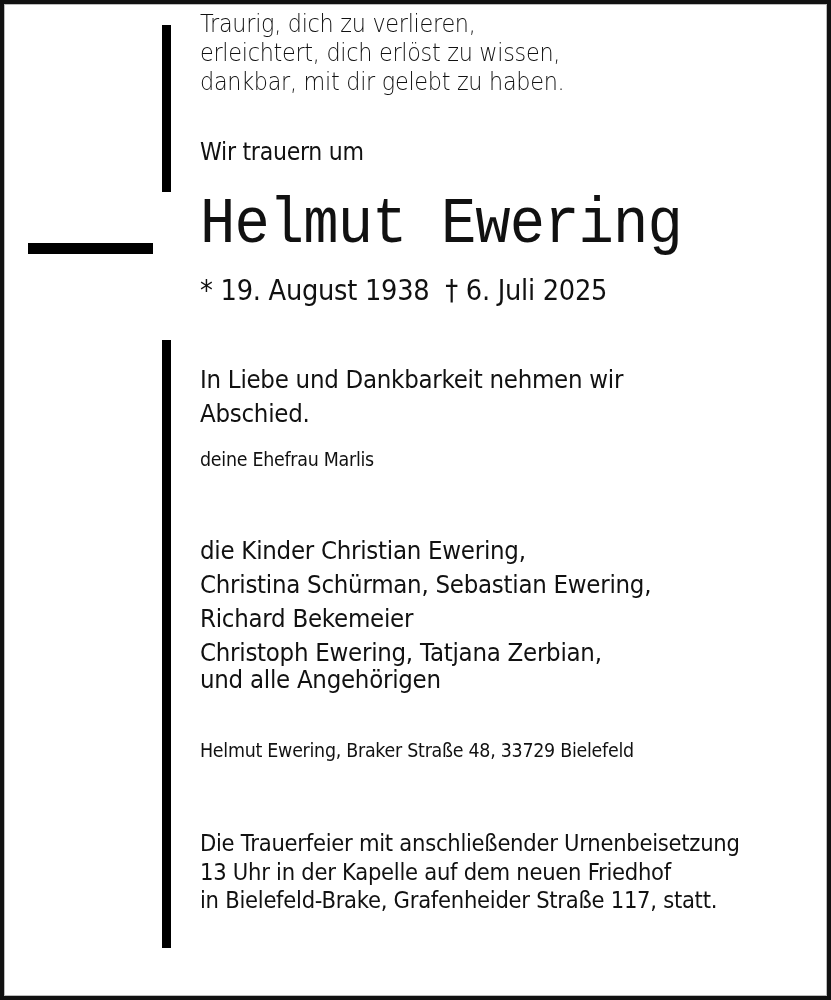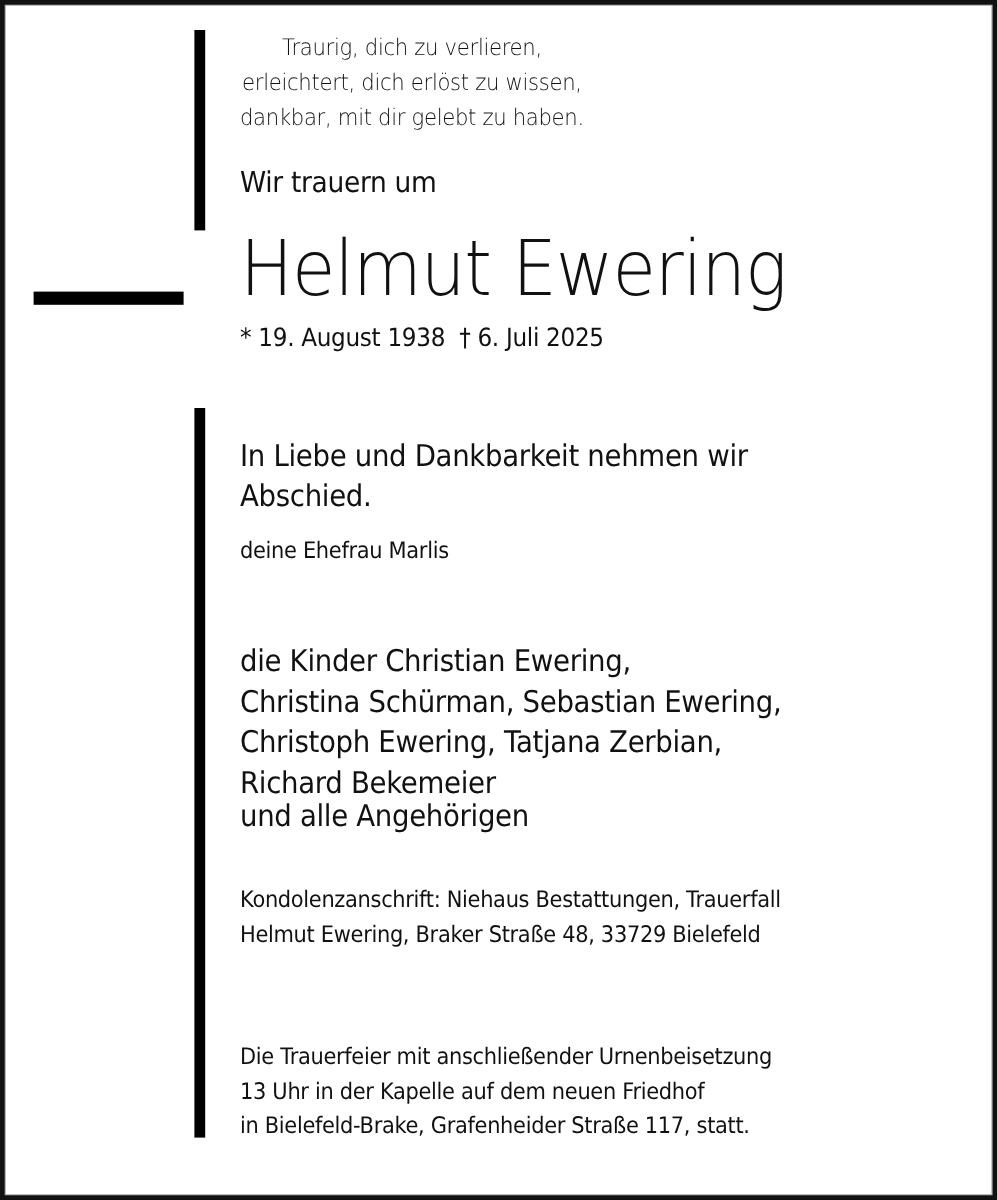--- a/index.html
+++ b/index.html
@@ -5,31 +5,31 @@
     html, body { margin: 0; padding: 0; background: #ffffff; }
     body { width: 831px; height: 1000px; position: relative; overflow: hidden;
       font-family: "DejaVu Sans", sans-serif; color: #111; }
     .frame { position: absolute; left: 0; top: 0; width: 831px; height: 1000px;
       box-sizing: border-box; border: 4px solid #111; box-shadow: inset 0 0 0 1px #bbb; }
     .bar { position: absolute; background: #000; }
     .bar-top { left: 162px; top: 25px; width: 9px; height: 167px; }
     .bar-h { left: 28px; top: 243px; width: 125px; height: 11px; }
     .bar-bottom { left: 162px; top: 340px; width: 9px; height: 608px; }
     .txt { position: absolute; left: 200px; white-space: nowrap; letter-spacing: -0.3px; }
-    .poem { top: 26px; font-size: 19px; line-height: 29px; font-weight: 300; text-align: center; }
+    .poem { top: 10px; font-size: 24px; line-height: 29px; font-weight: 300; }
     .poem div { transform: scaleX(0.93); transform-origin: left; }
     .intro { top: 137px; font-size: 24px; line-height: 30px; }
-    .name { top: 185px; font-size: 64px; line-height: 80px; font-weight: 300; letter-spacing: -1px; }
-    .dates { top: 266px; font-size: 21px; line-height: 30px; }
+    .name { top: 185px; font-size: 64px; line-height: 80px; font-weight: 300; letter-spacing: -1px; font-family: Liberation Mono, monospace; }
+    .dates { top: 276px; font-size: 28px; line-height: 30px; }
     .farewell { top: 343px; font-size: 25px; line-height: 34px; margin-top: 20px; }
     .wife { top: 442px; font-size: 19px; line-height: 34px; }
     .kids { top: 494px; font-size: 25px; line-height: 34px; margin-top: 40px; }
     .all { top: 663px; font-size: 25px; line-height: 34px; }
     .condol { top: 736px; font-size: 19px; line-height: 29px; }
-    .service { top: 867px; font-size: 19px; line-height: 28.5px; }
+    .service { top: 829px; font-size: 23px; line-height: 28.5px; }
     .squeeze { display: inline-block; transform: scaleX(0.92); transform-origin: left; }
   </style>
 </head>
 <body>
 
 <div class="frame"></div>
 <div class="bar bar-top"></div>
 <div class="bar bar-h"></div>
 <div class="bar bar-bottom"></div>
 
@@ -56,30 +56,29 @@
   <div><span class="squeeze">Abschied.</span></div>
 </div>
 
 <div class="txt wife">
   <span class="squeeze">deine Ehefrau Marlis</span>
 </div>
 
 <div class="txt kids">
   <div><span class="squeeze">die Kinder Christian Ewering,</span></div>
   <div><span class="squeeze">Christina Schürman, Sebastian Ewering,</span></div>
+  <div><span class="squeeze">Richard Bekemeier</span></div>
   <div><span class="squeeze">Christoph Ewering, Tatjana Zerbian,</span></div>
-  <div><span class="squeeze">Richard Bekemeier</span></div>
 </div>
 
 <div class="txt all">
   <span class="squeeze">und alle Angehörigen</span>
 </div>
 
 <div class="txt condol">
-  <div><span class="squeeze">Kondolenzanschrift: Niehaus Bestattungen, Trauerfall</span></div>
   <div><span class="squeeze">Helmut Ewering, Braker Straße 48, 33729 Bielefeld</span></div>
 </div>
 
 <div class="txt service">
   <div><span class="squeeze">Die Trauerfeier mit anschließender Urnenbeisetzung</span></div>
   <div><span class="squeeze">13 Uhr in der Kapelle auf dem neuen Friedhof</span></div>
   <div><span class="squeeze">in Bielefeld-Brake, Grafenheider Straße 117, statt.</span></div>
 </div>
 
 </body></html>

